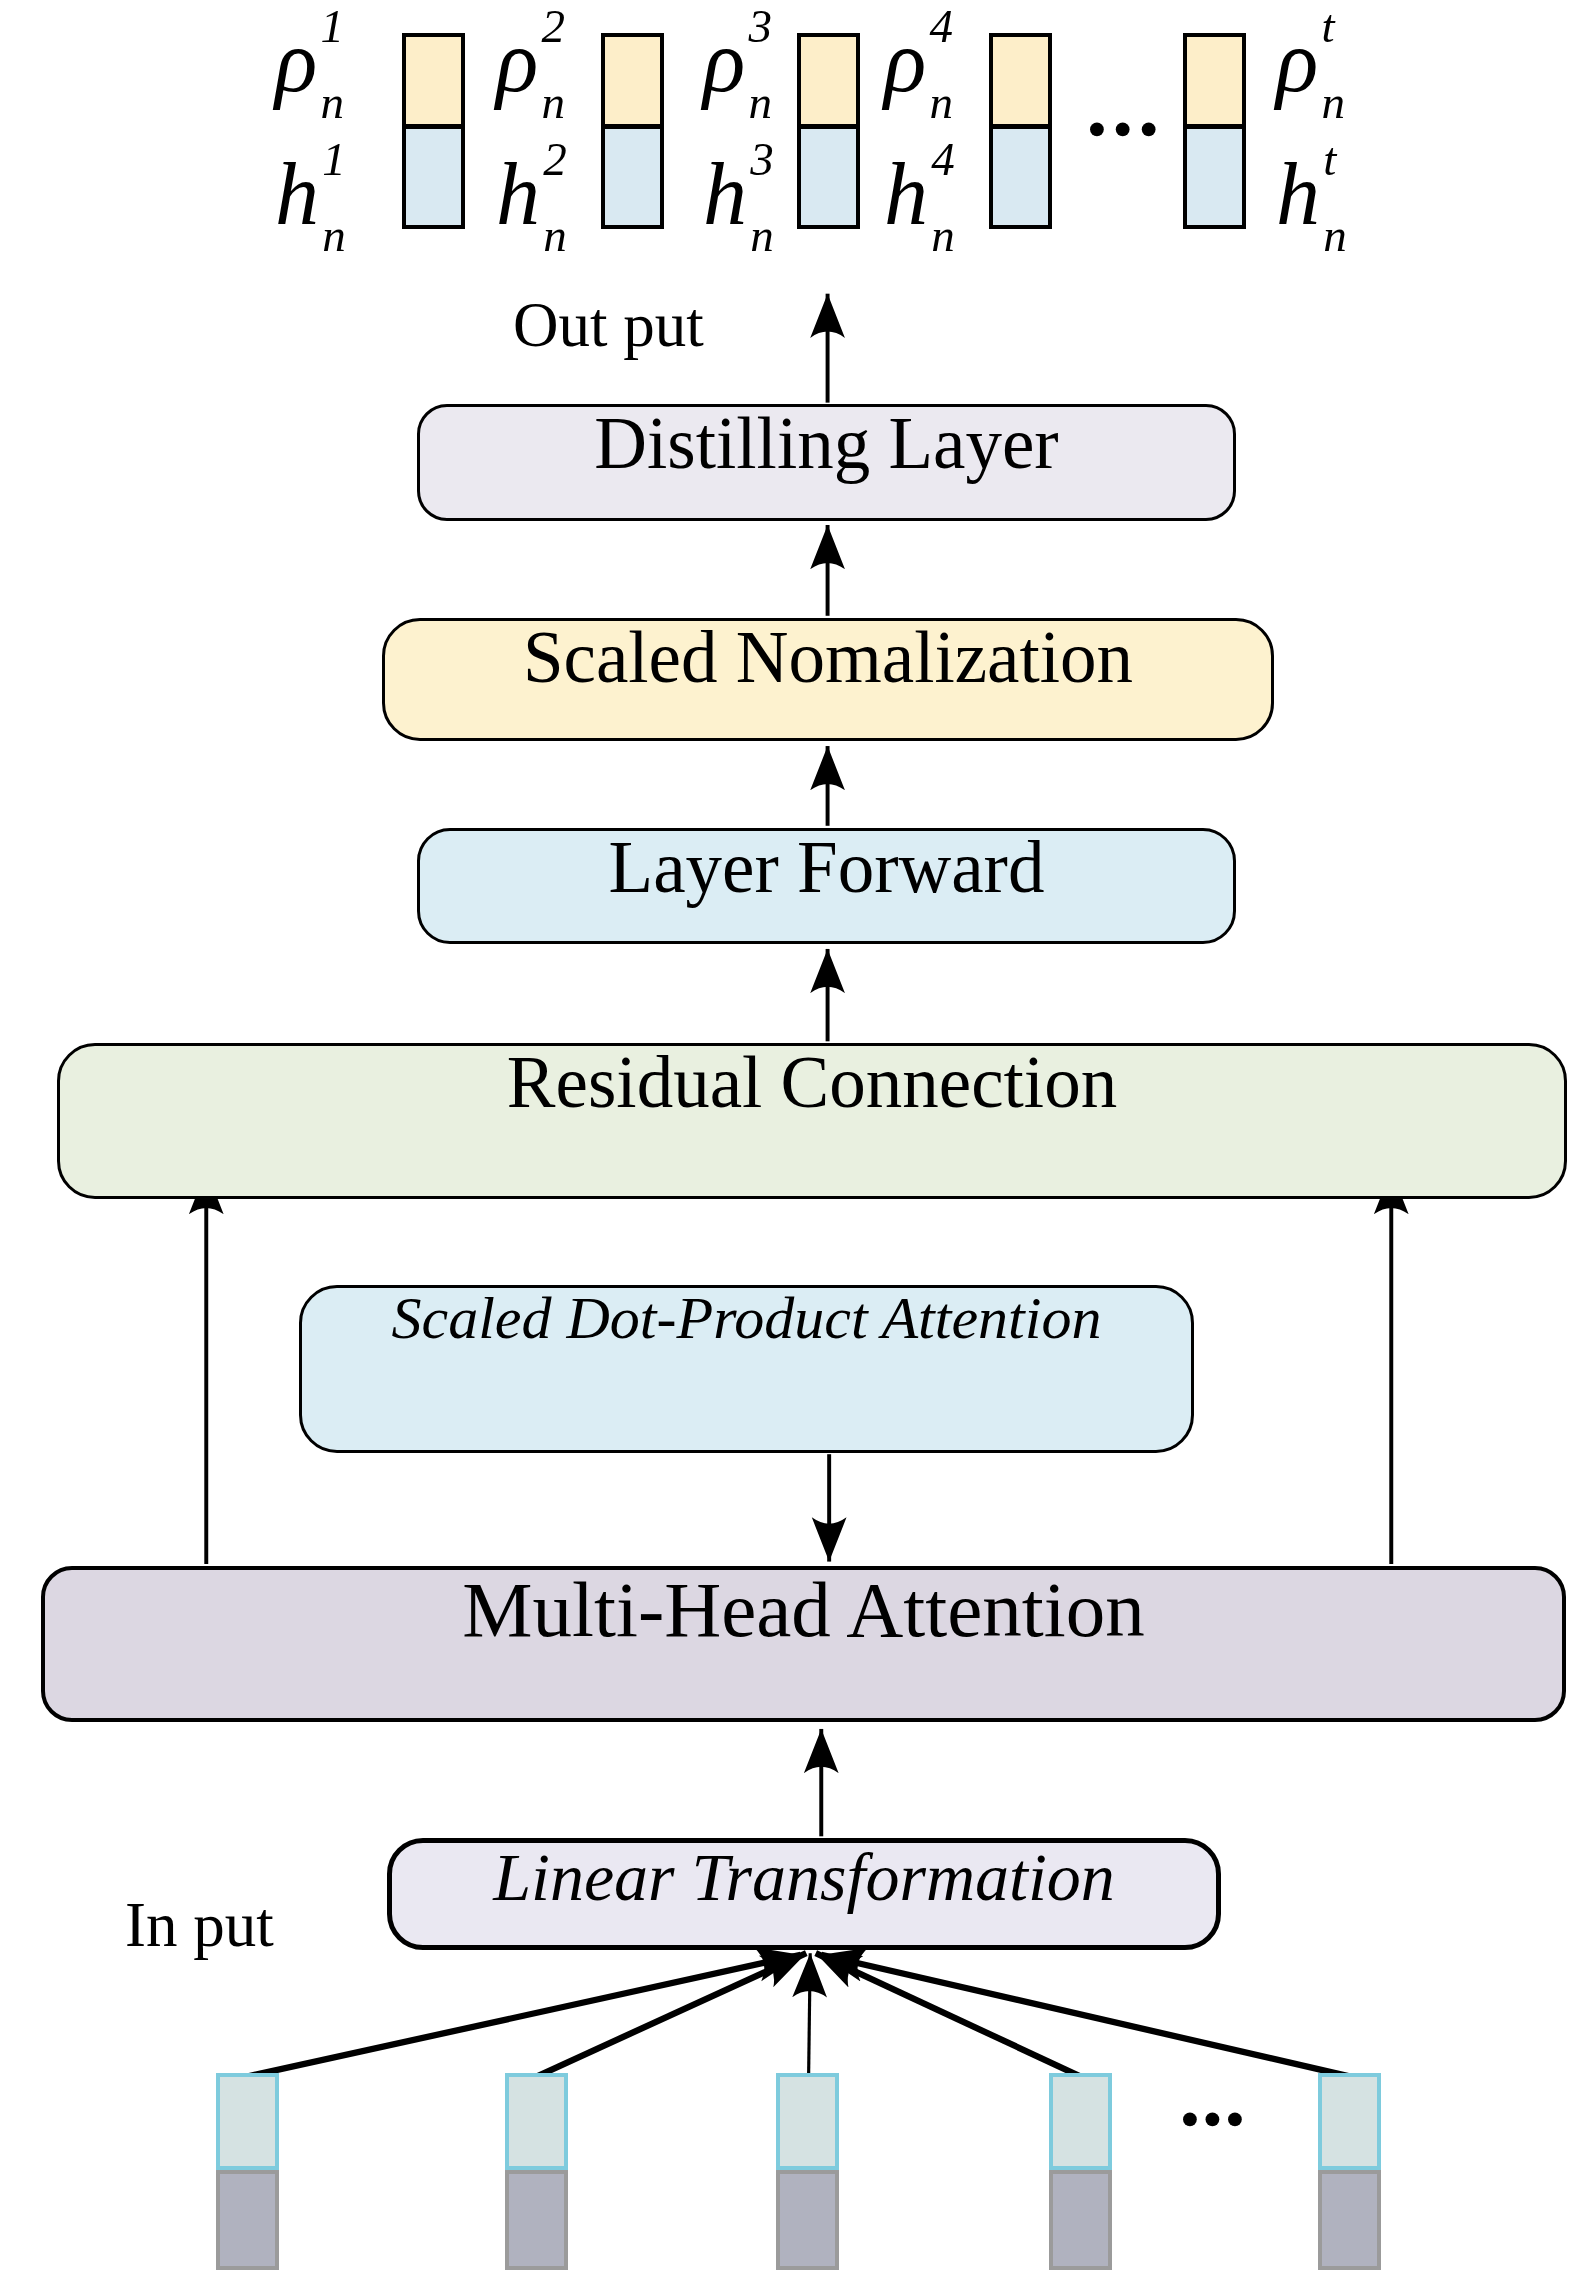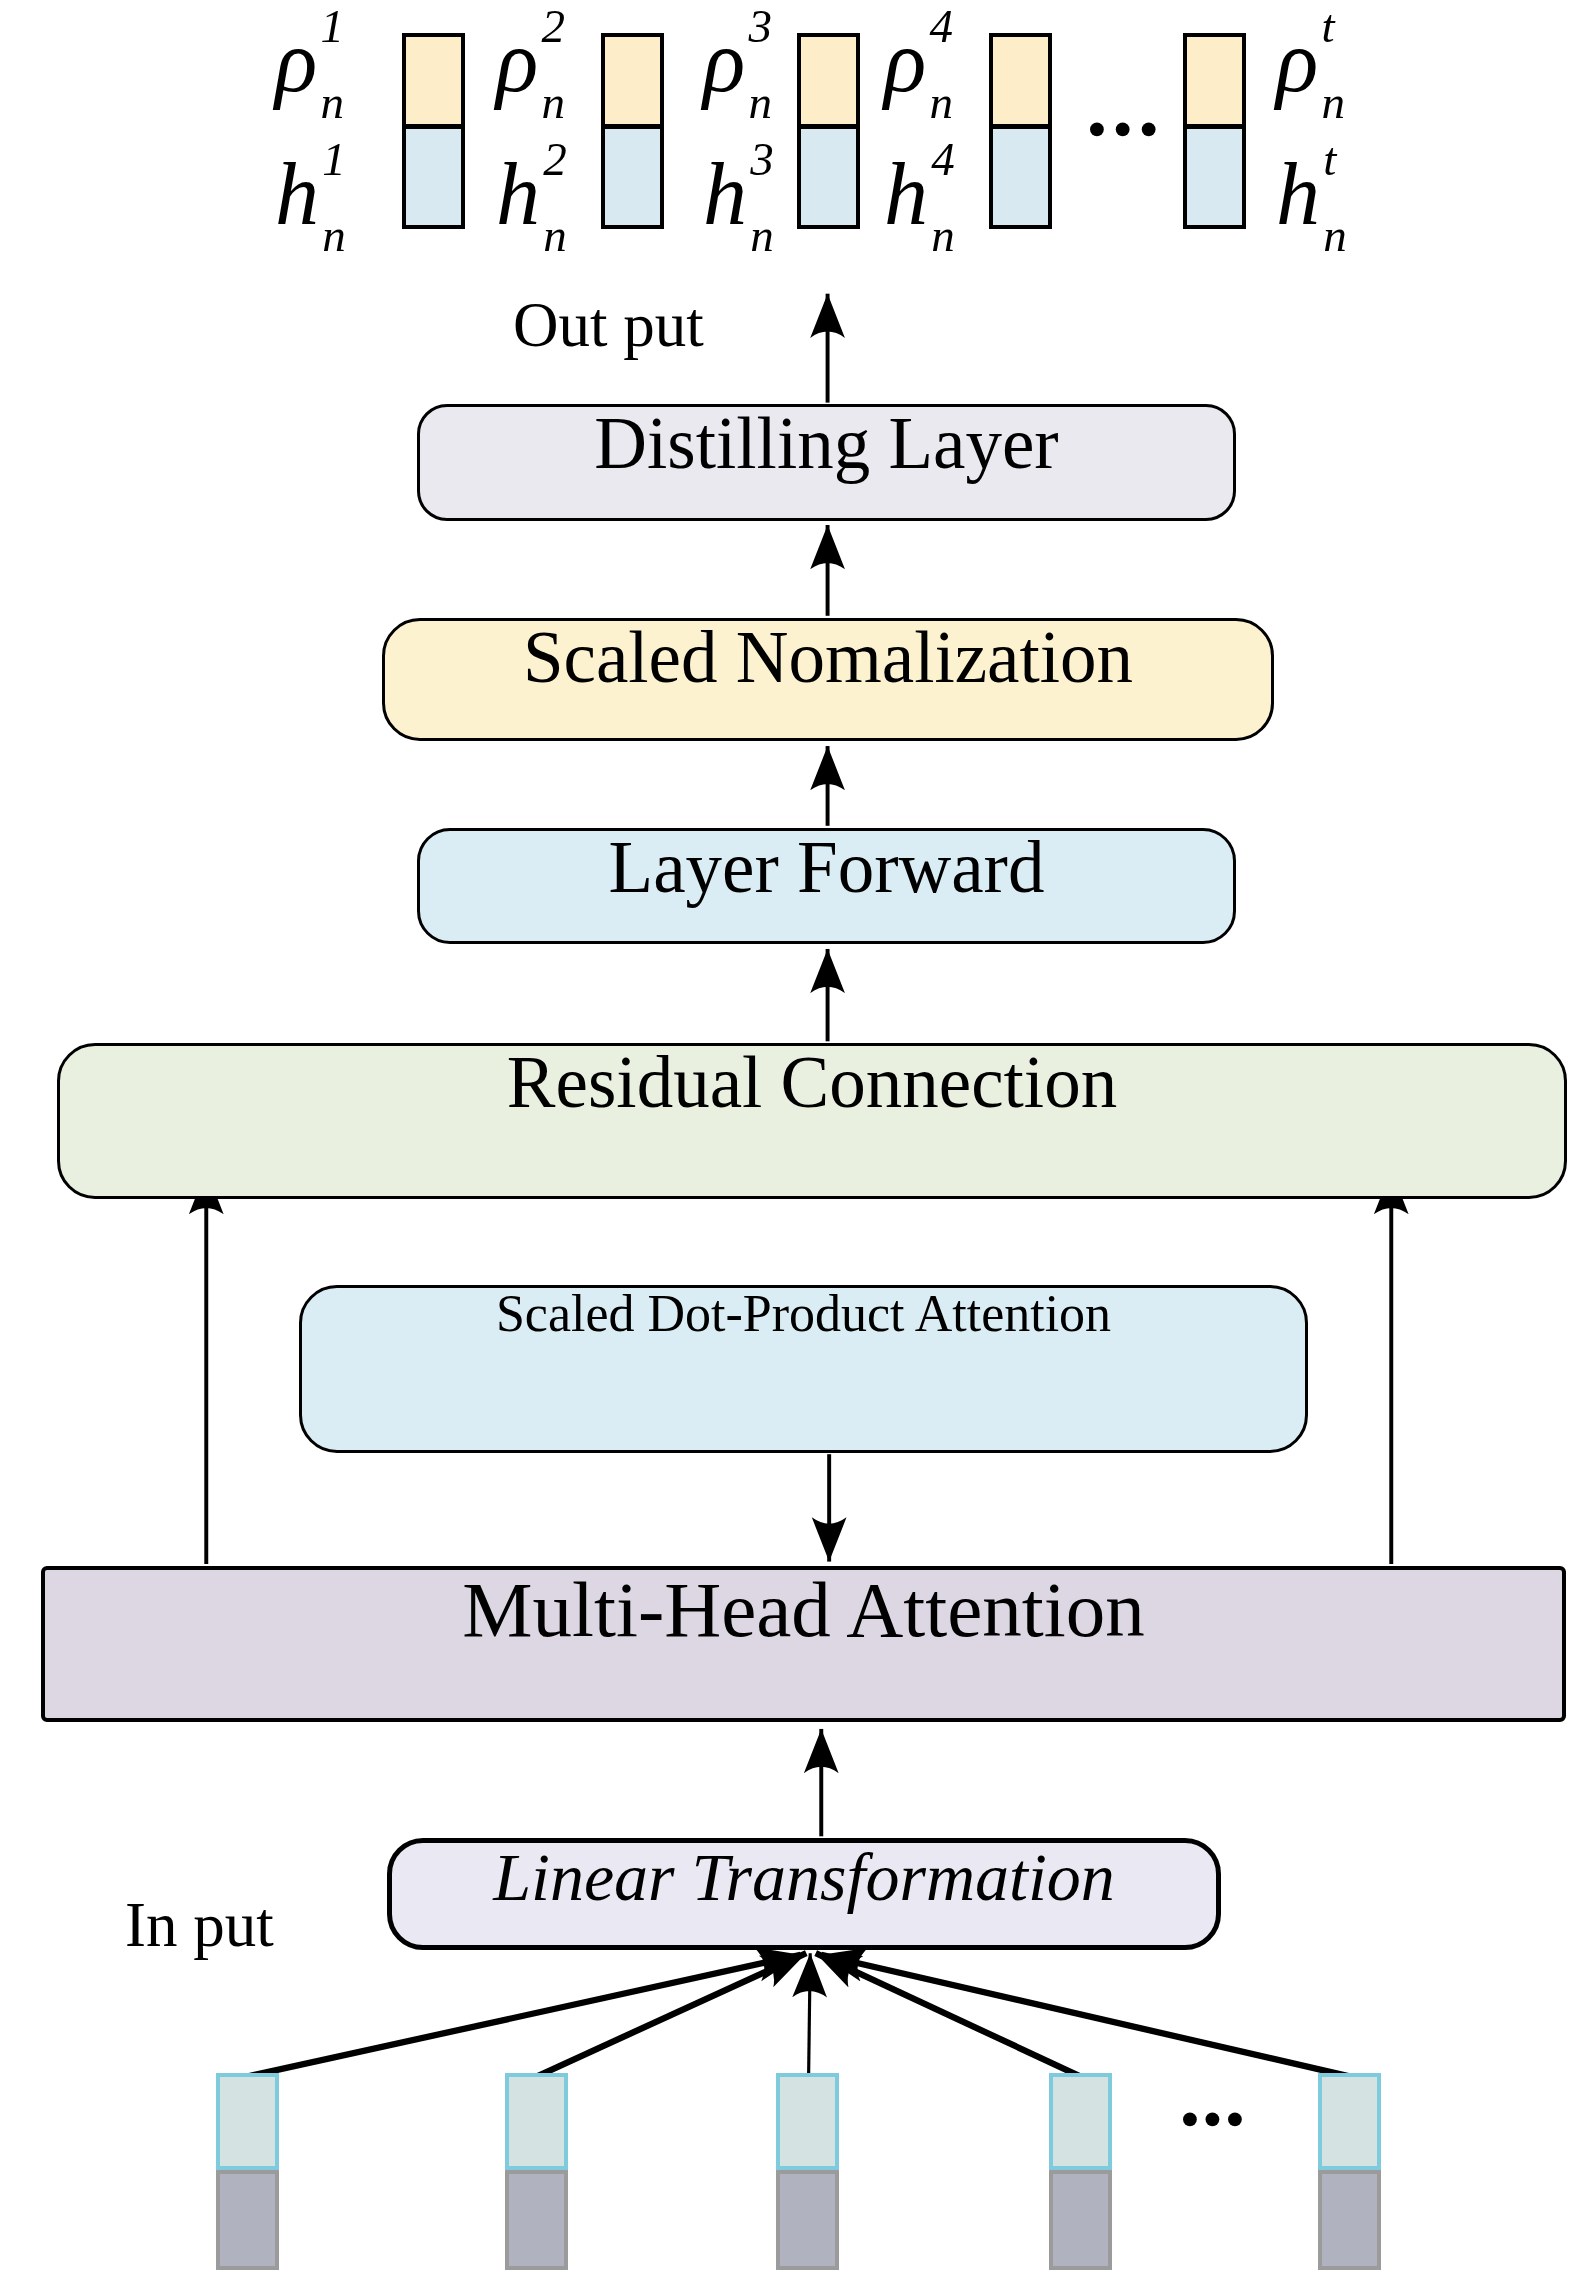--- a/index.html
+++ b/index.html
@@ -13,22 +13,22 @@
   
   .pbox {
     position:absolute; box-sizing:border-box; border:3.2px solid #000;
     display:flex; justify-content:center;
     white-space:nowrap; line-height:1;
   }
   #box-distilling { left:417px;  top:404px;  width:819px; height:117px; background:#ebe9f0; border-radius:30px; font-size:73px; }
   #box-layernorm  { left:382px;  top:618px;  width:892px; height:123px; background:#fdf2cf; border-radius:38px; font-size:73px; }
   #box-ff         { left:417px;  top:828px; width:819px; height:116px; background:#dbedf4; border-radius:33px; font-size:73px; }
   #box-res        { left:57px;   top:1043px; width:1510px; height:156px; background:#e9f0e0; border-radius:38px; font-size:73px; }
-  #box-sdpa       { left:299px;  top:1285px; width:1009px; height:168px; background:#dbedf4; border-radius:38px; font-size:52px; }
-  #box-mha        { left:41px;   top:1566px; width:1525px; height:156px; background:#dcd7e2; border-radius:6px; border-width:4px; font-size:79px; }
+  #box-sdpa       { left:299px;  top:1285px; width:895px; height:168px; background:#dbedf4; border-radius:38px; font-size:60px;font-style:italic; }
+  #box-mha        { left:41px;   top:1566px; width:1525px; height:156px; background:#dcd7e2; border-radius:31px; border-width:4px; font-size:79px; }
   #box-linear     { left:387px;  top:1838px; width:834px; height:112px; background:#eae8f2; border-radius:36px; border-width:5.5px; font-size:68px;font-style:italic; }
 
   
   .flowtext { position:absolute; font-size:63px; line-height:1; white-space:nowrap; }
   #out-label { left:513px; top:294px;text-align:right; }
   #in-label  { left:125px; top:1894px; }
   .dots { position:absolute; font-weight:bold; line-height:1; white-space:nowrap; }
   #top-dots    { left:1088px; top:104px;  font-size:51px; letter-spacing:8px; }
   #bottom-dots { left:1181px; top:2094px; font-size:51px; letter-spacing:4.7px; }
 

